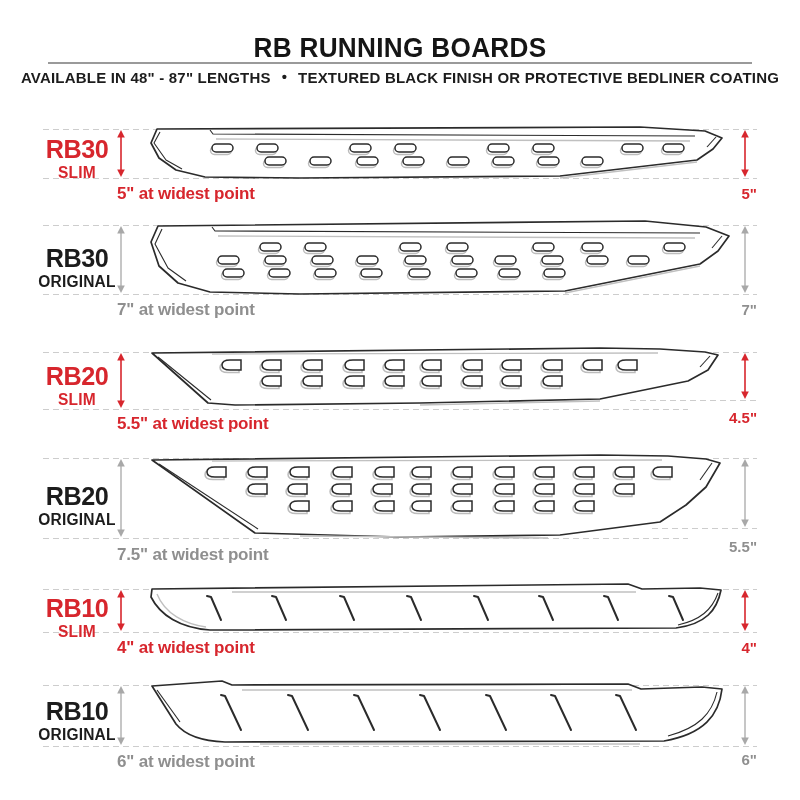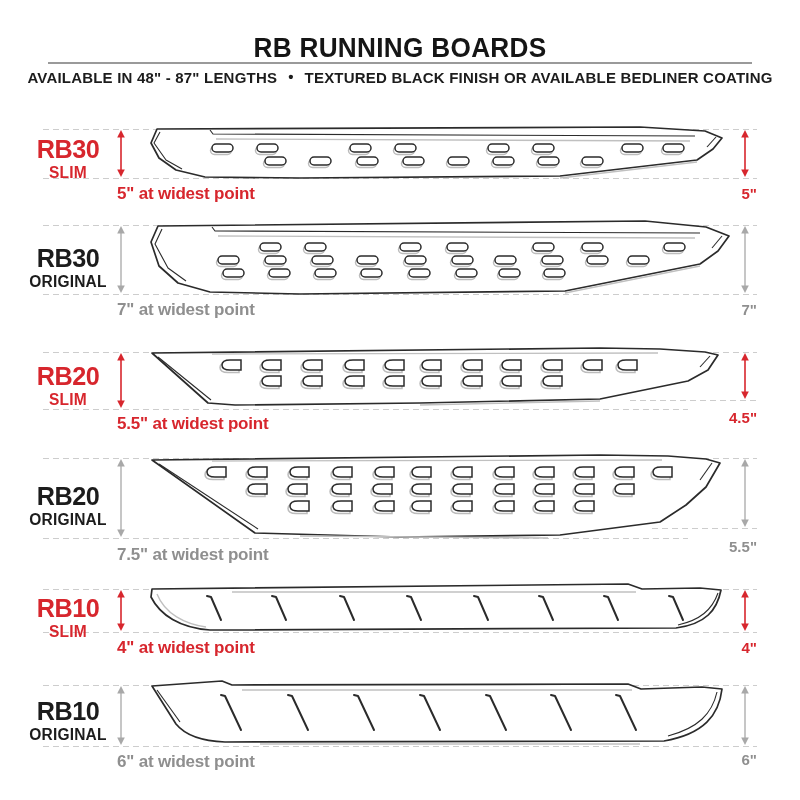--- a/index.html
+++ b/index.html
@@ -14,21 +14,21 @@
     transform:scaleX(.97);margin:0;
   }
   .hdr-rule{position:absolute;left:48px;top:62px;width:704px;height:2px;background:#9a9a9a;}
   .hdr-sub{
     position:absolute;left:0;top:69px;width:800px;text-align:center;margin:0;
     font-size:15px;font-weight:700;letter-spacing:.2px;color:#1c1c1c;white-space:nowrap;
   }
   .hdr-sub .dot{display:inline-block;margin:0 11px;transform:translateY(-1px);}
   
   .dash{position:absolute;height:1px;background:repeating-linear-gradient(90deg,#cdcdcd 0 6px,transparent 6px 10px);}
-  .mlabel{position:absolute;left:15px;width:106px;text-align:center;line-height:1;}
+  .mlabel{position:absolute;left:24px;width:106px;text-align:center;line-height:1;}
   .mlabel .model{font-size:26px;font-weight:800;letter-spacing:-.5px;transform:scaleX(.97);}
   .mlabel .variant{font-size:16px;font-weight:700;letter-spacing:.2px;margin-top:3px;transform:scaleX(.97);}
   .caption{position:absolute;left:117px;font-size:17px;font-weight:700;letter-spacing:-.2px;white-space:nowrap;}
   .endlabel{position:absolute;left:700px;width:57px;text-align:right;font-size:15px;font-weight:700;}
   .theme-red .mlabel,.theme-red .caption,.theme-red .endlabel{color:#d7262d;}
   .theme-gray .mlabel{color:#1c1c1c;}
   .theme-gray .caption,.theme-gray .endlabel{color:#8f8f8f;}
   .arrow{position:absolute;overflow:visible;}
   .theme-red  .arrow line{stroke:#d7262d;stroke-width:1.6;}
   .theme-red  .arrow polygon{fill:#d7262d;}
@@ -58,21 +58,21 @@
     </g>
     <path id="tk5" class="tick" d="M-3,0 L1,1 L11,24"></path>
     <path id="tk6" class="tick" d="M-4,0 L0,1 L16,35"></path>
   </defs>
 </svg>
 
 <div class="canvas">
 
   <h1 class="hdr-title">RB RUNNING BOARDS</h1>
   <div class="hdr-rule"></div>
-  <p class="hdr-sub"><span>AVAILABLE IN 48" - 87" LENGTHS</span><span class="dot">•</span><span>TEXTURED BLACK FINISH OR AVAILABLE BEDLINER COATING</span></p>
+  <p class="hdr-sub"><span>AVAILABLE IN 48" - 87" LENGTHS</span><span class="dot">•</span><span>TEXTURED BLACK FINISH OR PROTECTIVE BEDLINER COATING</span></p>
 
   <section class="row theme-red">
     <div class="dash" style="left:43px;top:129px;width:714px;"></div>
     <div class="dash" style="left:43px;top:178px;width:714px;"></div>
     <svg class="board" style="left:143px;top:118px;" width="634" height="70" viewBox="143 118 634 70">
       <path class="out" d="M157,129 L640,127 L705,131 L722,138 L713,149 L697,160 L560,176 L300,178 L205,177 L176,170 L159,158 L151,143 Z"></path>
       <path class="thin" d="M160,132 L154,143 L166,160 L182,169"></path>
       <path class="thin" d="M210,130 L213,134 L695,136"></path>
       <path class="lite" d="M216,139 L690,141"></path>
       <path class="thin" d="M716,137 L707,147"></path>

